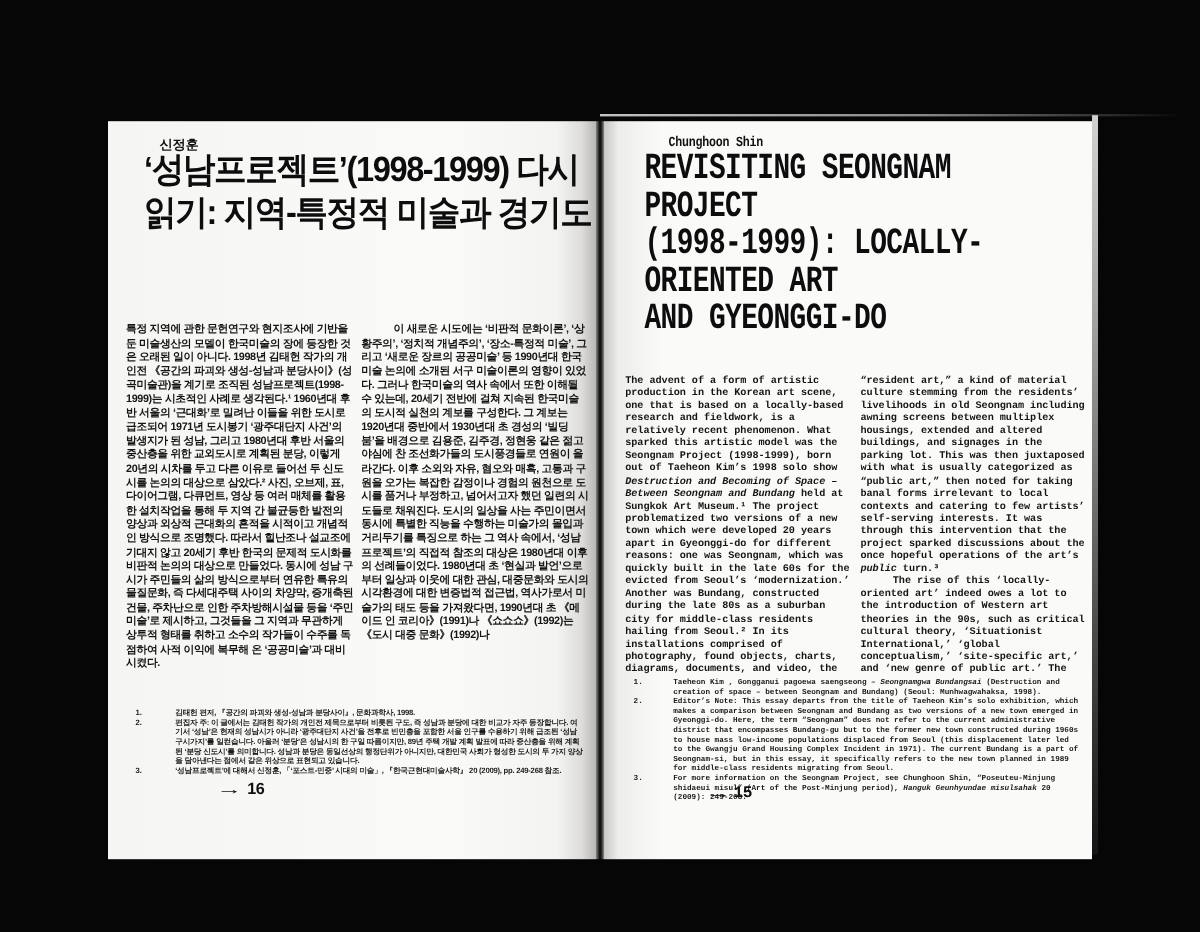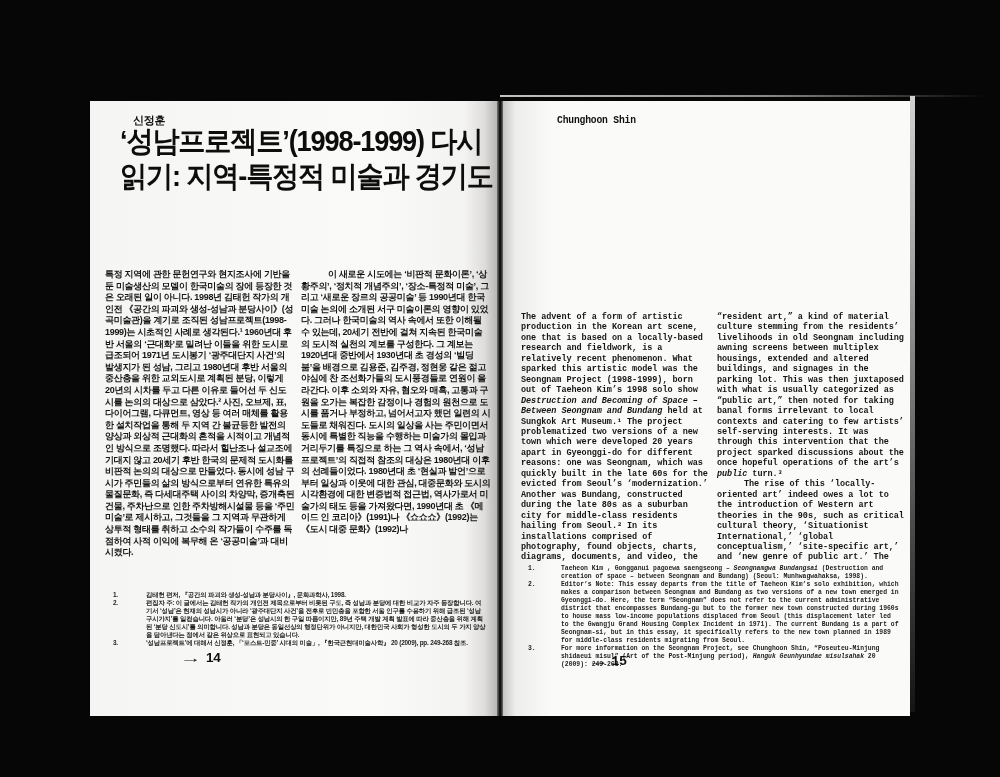--- a/index.html
+++ b/index.html
@@ -82,28 +82,31 @@
           <span class="fn-text">편집자 주: 이 글에서는 김태헌 작가의 개인전 제목으로부터 비롯된 구도, 즉 성남과 분당에 대한 비교가 자주 등장합니다. 여기서 ‘성남’은 현재의 성남시가 아니라 ‘광주대단지 사건’을 전후로 빈민층을 포함한 서울 인구를 수용하기 위해 급조된 ‘성남 구시가지’를 일컫습니다. 아울러 ‘분당’은 성남시의 한 구일 따름이지만, 89년 주택 개발 계획 발표에 따라 중산층을 위해 계획된 ‘분당 신도시’를 의미합니다. 성남과 분당은 동일선상의 행정단위가 아니지만, 대한민국 사회가 형성한 도시의 두 가지 양상을 담아낸다는 점에서 같은 위상으로 표현되고 있습니다.</span>
         </div>
         <div class="fn">
           <span class="fn-num">3.</span>
           <span class="fn-text">‘성남프로젝트’에 대해서 신정훈, 「‘포스트-민중’ 시대의 미술」, 『한국근현대미술사학』 20 (2009), pp. 249-268 참조.</span>
         </div>
       </div>
 
       <div class="footer">
         <span class="arrow">→</span>
-        <span class="pageno">14</span>
+        <span class="pageno">16</span>
       </div>
     </section>
 
     <div class="spine"></div>
 
     <section class="page page-right">
       <div class="author">Chunghoon Shin</div>
+      <h1 class="title"><span class="title-inner">REVISITING SEONGNAM PROJECT
+(1998-1999): LOCALLY-ORIENTED ART
+AND GYEONGGI-DO</span></h1>
 
       <div class="columns en-body">
         <div class="col">
           <p>The advent of a form of artistic production in the Korean art scene, one that is based on a locally-based research and fieldwork, is a relatively recent phenomenon. What sparked this artistic model was the Seongnam Project (1998-1999), born out of Taeheon Kim’s 1998 solo show <i>Destruction and Becoming of Space – Between Seongnam and Bundang</i> held at Sungkok Art Museum.¹ The project problematized two versions of a new town which were developed 20 years apart in Gyeonggi-do for different reasons: one was Seongnam, which was quickly built in the late 60s for the evicted from Seoul’s ‘modernization.’ Another was Bundang, constructed during the late 80s as a suburban city for middle-class residents hailing from Seoul.² In its installations comprised of photography, found objects, charts, diagrams, documents, and video, the project highlighted traces of uneven development and the traumatic modernization process in a poetic and conceptual manner. With no accusatory eyes or didactic tones, it shed critical light on the 20th-century urbanization of Korea. And furthermore, Seongnam project championed, under the title of</p>
         </div>
         <div class="col">
           <p>“resident art,” a kind of material culture stemming from the residents’ livelihoods in old Seongnam including awning screens between multiplex housings, extended and altered buildings, and signages in the parking lot. This was then juxtaposed with what is usually categorized as “public art,” then noted for taking banal forms irrelevant to local contexts and catering to few artists’ self-serving interests. It was through this intervention that the project sparked discussions about the once hopeful operations of the art’s <i>public</i> turn.³</p>
           <p class="indent">The rise of this ‘locally-oriented art’ indeed owes a lot to the introduction of Western art theories in the 90s, such as critical cultural theory, ‘Situationist International,’ ‘global conceptualism,’ ‘site-specific art,’ and ‘new genre of public art.’ The new urban practice, however, could also be understood in the context of Korean art history throughout the 20th century. One could trace its lineage back to the painterly rendering of Seoul by young and ambitious Korean painters, including Kim Yong-jun, Kim Ju-gyung, Jung Hyun-ung, whose works addressed the so-called “building boom” of the city of Gyeongseong from the mid-1920s to early 1930s. Since</p>
         </div>
       </div>

